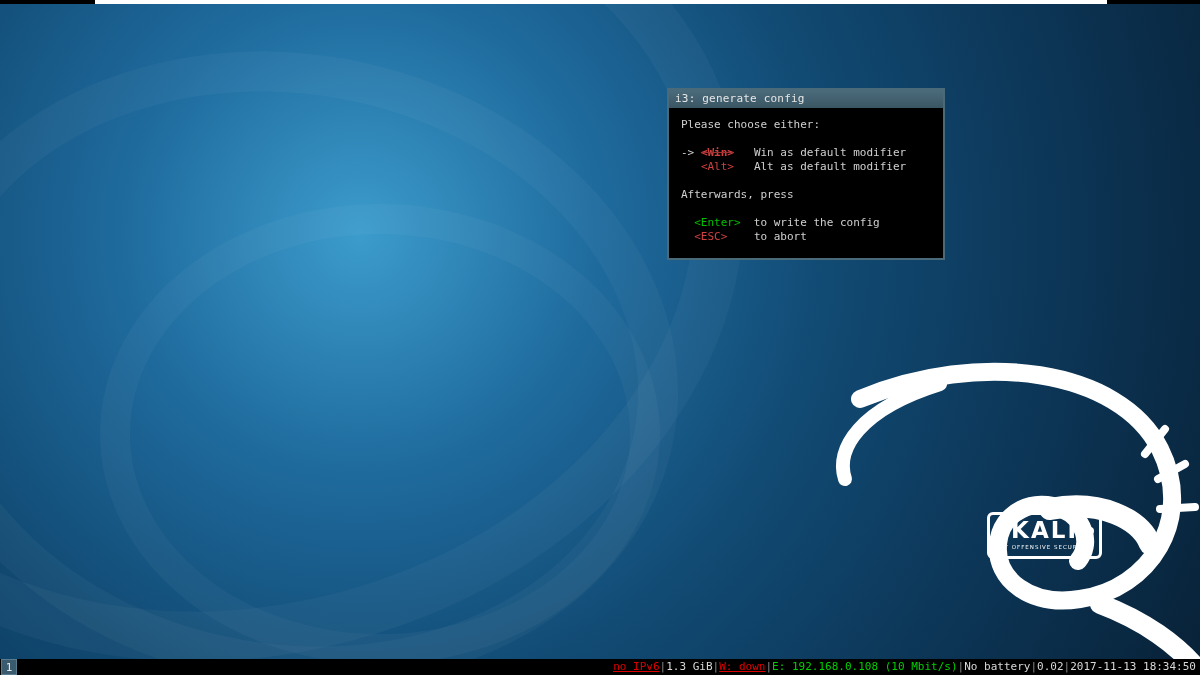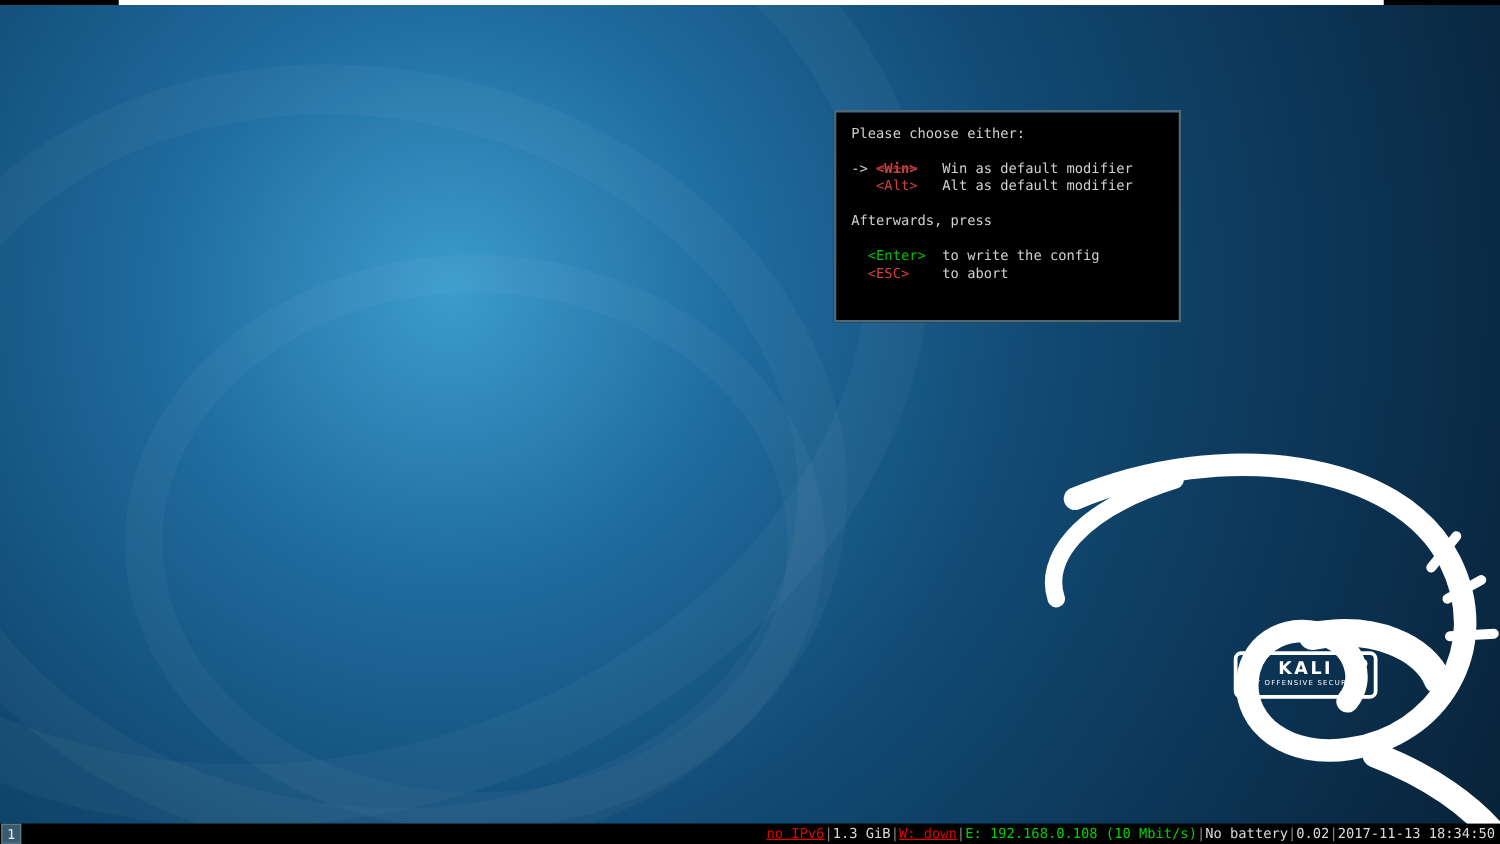--- a/index.html
+++ b/index.html
@@ -55,21 +55,21 @@
     right: 98px;
     bottom: 100px;
     border: 3px solid #fff;
     border-radius: 6px;
     padding: 4px 10px 6px;
     text-align: center;
     color: #fff;
   }
   .kali-badge .brand {
     font-family: "DejaVu Sans", sans-serif;
-    font-size: 14px;
+    font-size: 23px;
     font-weight: 700;
     letter-spacing: 2px;
     line-height: 1;
     text-align: center;
   }
   .kali-badge .tag {
     font-family: "DejaVu Sans", sans-serif;
     font-size: 5.5px;
     letter-spacing: 1px;
     margin-top: 2px;
@@ -87,21 +87,21 @@
     line-height: 14px;
   }
   .i3win .titlebar {
     background: linear-gradient(#4b6b7c, #3a5663);
     color: #e6e6e6;
     padding: 2px 6px;
     font-size: 11px;
     letter-spacing: 0.2px;
   }
   .i3win .body {
-    padding: 10px 12px 30px;
+    padding: 10px 12px 14px;
     white-space: pre;
   }
   .kw-red   { color: #d04040; font-weight: bold; text-decoration: line-through; text-decoration-color: #a03030; }
   .kw-red2  { color: #d04040; }
   .kw-green { color: #00c000; }
   .arrow    { color: #d0d0d0; }
   
   .statusbar {
     position: absolute;
     left: 0;
@@ -159,20 +159,21 @@
         <circle cx="290" cy="172" r="4" fill="#fff" stroke="none"></circle>
       </g>
     </svg>
   </div>
   <div class="kali-badge">
     <div class="brand">KALI</div>
     <div class="tag">BY OFFENSIVE SECURITY</div>
   </div>
 
   <div class="i3win">
+    <div class="titlebar">i3: generate config</div>
     <div class="body"><span>Please choose either:</span>
 
 <span class="arrow">-&gt;</span> <span class="kw-red">&lt;Win&gt;</span>   <span>Win as default modifier</span>
 <span class="arrow">  </span> <span class="kw-red2">&lt;Alt&gt;</span>   <span>Alt as default modifier</span>
 
 <span>Afterwards, press</span>
 
   <span class="kw-green">&lt;Enter&gt;</span>  <span>to write the config</span>
   <span class="kw-red2">&lt;ESC&gt;</span>    <span>to abort</span></div>
   </div>

